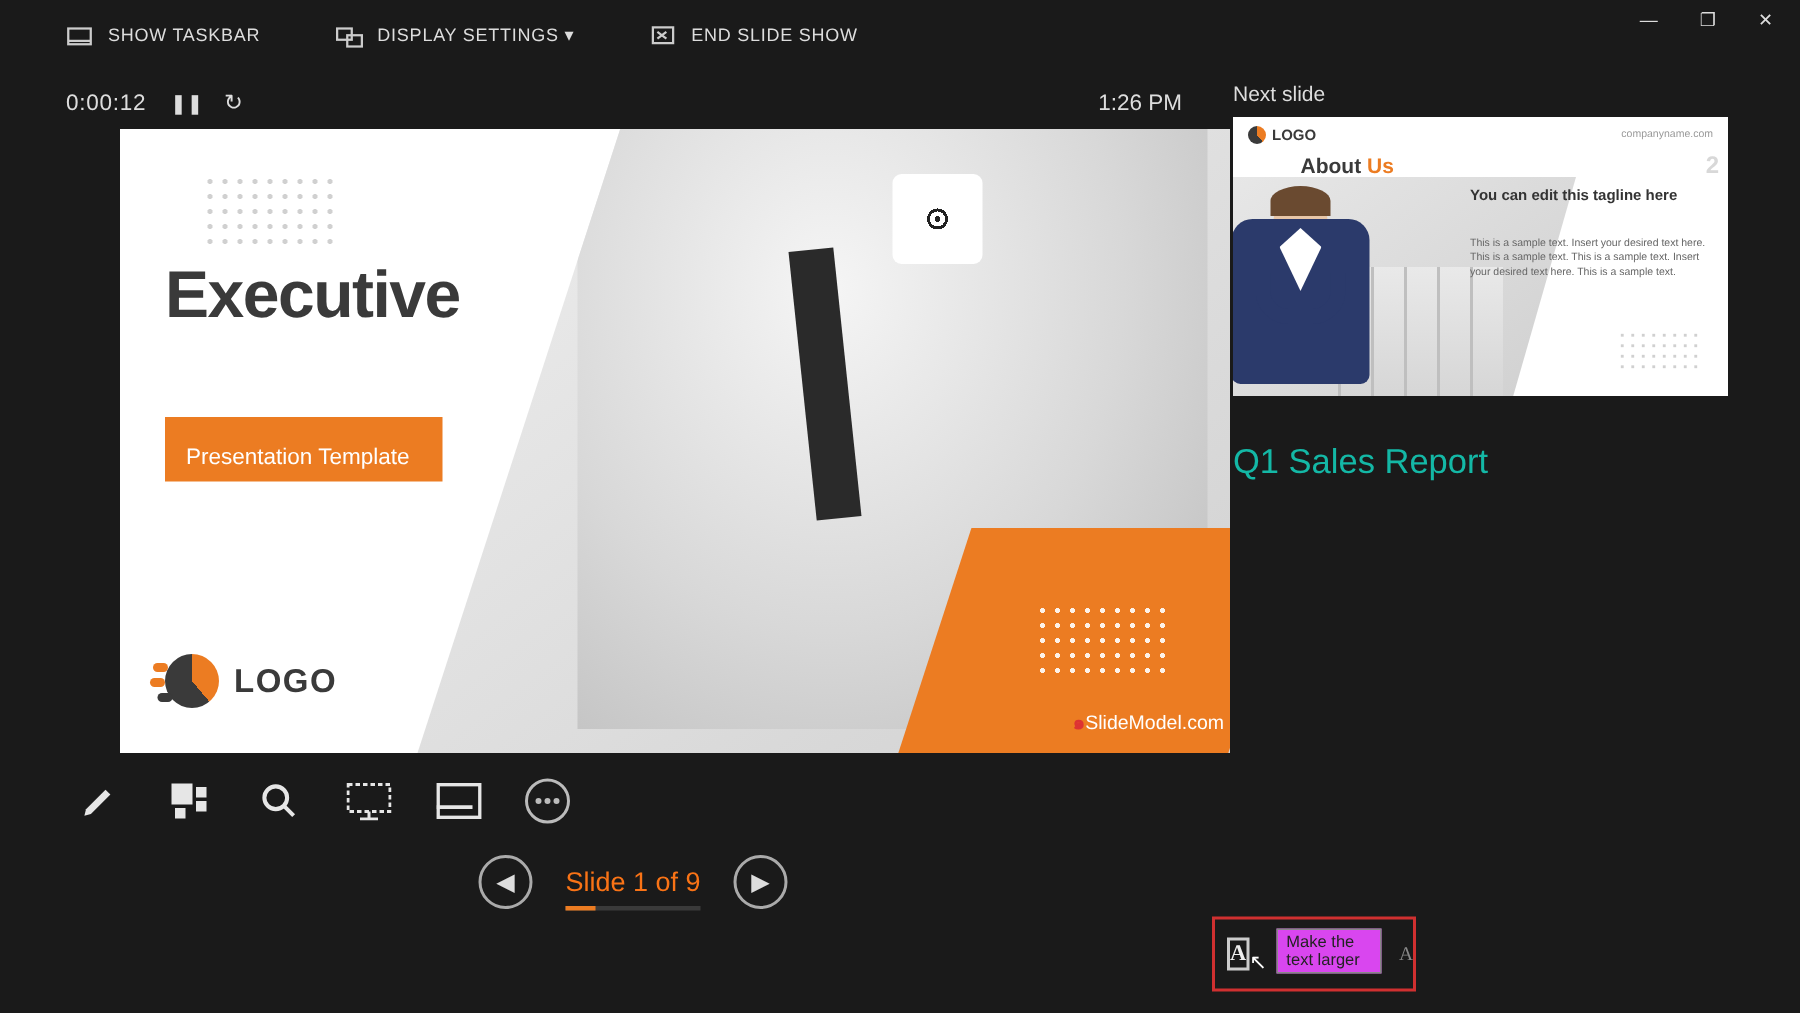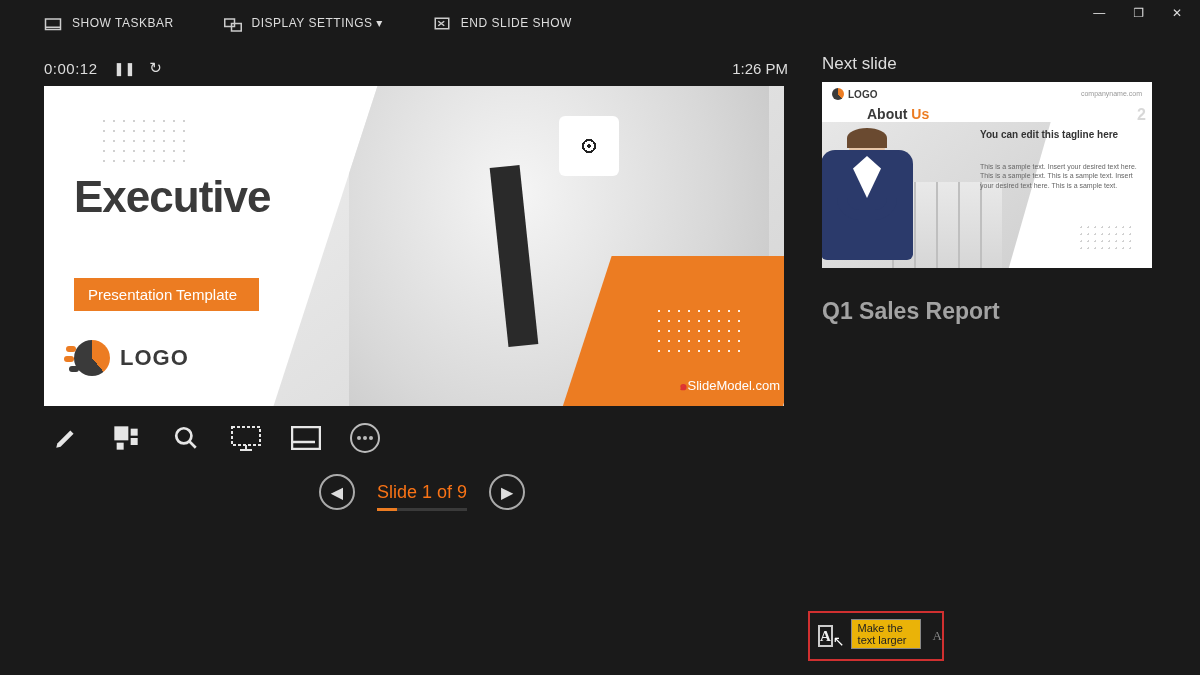--- a/index.html
+++ b/index.html
@@ -11,26 +11,26 @@
   .window-controls span { cursor: pointer; }
 
   .workspace { display: flex; height: 615px; }
   .left { width: 800px; padding: 0 0 0 44px; position: relative; }
   .timebar { display: flex; align-items: center; height: 36px; font-size: 15px; color: #ddd; justify-content: center; }
   .timebar .elapsed { margin-right: 16px; letter-spacing:0.5px;}
   .timebar .pause { margin-right: 14px; font-size:13px; cursor:pointer;}
   .timebar .reset { cursor:pointer; font-size:15px;}
   .timebar .clock { margin-left: auto; margin-right: 12px; }
 
-  .slide { width: 740px; height: 320px; background: #fff; position: relative; overflow: hidden; }
+  .slide { width: 740px; height: 416px; background: #fff; position: relative; overflow: hidden; margin-left: 36px; }
   .slide .dots { position:absolute; left:55px; top:30px; width:90px; height:50px; background:
       radial-gradient(circle, #d0d0d0 1.5px, transparent 1.5px); background-size: 10px 10px;}
   .slide .title1 { position:absolute; left:30px; top:86px; font-size:44px; font-weight:800; color:#3a3a3a; letter-spacing:-1px;}
   .slide .title2 { position:absolute; left:30px; top:130px; font-size:44px; font-weight:400; color:#3a3a3a; letter-spacing:-1px;}
-  .slide .orangebar { position:absolute; left:30px; top:192px; background:#ec7c22; color:#fff; padding:8px 22px 8px 14px; font-size:15px;}
+  .slide .orangebar { position:absolute; left:30px; top:192px; background:#ec7c22; color:#fff; padding:18px 22px 8px 14px; font-size:15px;}
   .slide .photo { position:absolute; left:275px; top:-100px; width:560px; height:560px; background:linear-gradient(135deg,#ededed,#cfcfcf); transform:skewX(-18deg); overflow:hidden;}
   .slide .photo .inner { transform:skewX(18deg); width:620px; height:560px; margin-left:-60px; position:relative;}
   .slide .photo .jacket { position:absolute; left:90px; top:80px; width:420px; height:420px; background:radial-gradient(ellipse at 40% 30%, #f5f5f5, #d8d8d8 55%, #bcbcbc);}
   .slide .photo .tie { position:absolute; left:240px; top:180px; width:30px; height:180px; background:#2a2a2a; transform:rotate(-6deg);}
   .slide .photo .pocket { position:absolute; left:300px; top:130px; width:60px; height:60px; background:radial-gradient(circle,#222 2px, #fff 2px, #fff 5px, #222 5px, #222 7px, #fff 7px); border-radius:6px;}
   .slide .orangetri { position:absolute; right:-20px; bottom:-20px; width:220px; height:170px; background:#ec7c22; transform:skewX(-18deg);}
   .slide .dots2 { position:absolute; right:40px; bottom:50px; width:90px; height:50px; background: radial-gradient(circle, rgba(255,255,255,.9) 1.5px, transparent 1.5px); background-size: 10px 10px;}
   .slide .logo { position:absolute; left:30px; bottom:30px; display:flex; align-items:center; gap:10px; }
   .slide .logo .mark { width:36px; height:36px; border-radius:50%; background:conic-gradient(#ec7c22 0 140deg, #3a3a3a 140deg 360deg); position:relative;}
   .slide .logo .mark::after{content:"";position:absolute;left:-8px;top:6px;width:10px;height:6px;background:#ec7c22;border-radius:3px;box-shadow:-2px 10px 0 #ec7c22, 3px 20px 0 #3a3a3a;}
@@ -42,47 +42,47 @@
   .tools .tool { width:32px; height:32px; display:flex; align-items:center; justify-content:center; cursor:pointer; color:#e6e6e6;}
   .tools .tool.more { width:30px;height:30px;border:2px solid #bbb;border-radius:50%;}
 
   .navrow { display:flex; align-items:center; justify-content:center; gap:22px; margin-top:20px;}
   .navbtn { width:36px; height:36px; border:2px solid #aaa; border-radius:50%; display:flex; align-items:center; justify-content:center; cursor:pointer; color:#ddd; font-size:16px;}
   .navlabel { font-size:18px; color:#f97316; position:relative;}
   .navlabel::after{content:"";position:absolute;left:0;bottom:-8px;width:20px;height:3px;background:#ec7c22;}
   .navlabel::before{content:"";position:absolute;left:0;bottom:-8px;width:90px;height:3px;background:#3a3a3a;}
 
   .right { flex:1; padding:0 16px 0 22px; border-left: none; }
-  .right .hdr { font-size:17px; color:#ddd; margin-top:4px; margin-bottom:8px;}
+  .right .hdr { font-size:14px; color:#ddd; margin-top:4px; margin-bottom:8px;}
   .thumb { width:330px; height:186px; background:#fff; position:relative; overflow:hidden;}
   .thumb .tlogo { position:absolute; left:10px; top:6px; font-size:10px; font-weight:700; color:#3a3a3a; display:flex; align-items:center; gap:4px;}
   .thumb .tlogo .m{width:12px;height:12px;border-radius:50%;background:conic-gradient(#ec7c22 0 140deg,#3a3a3a 140deg 360deg);}
   .thumb .cname { position:absolute; right:10px; top:8px; font-size:7px; color:#999;}
   .thumb .about { position:absolute; left:10px; top:24px; font-size:14px; font-weight:700; color:#3a3a3a;margin-left:35px;}
   .thumb .about b{color:#ec7c22;}
   .thumb .num { position:absolute; right:6px; top:24px; font-size:16px; font-weight:700; color:#d8d8d8;}
   .thumb .diag { position:absolute; left:-30px; top:40px; width:230px; height:200px; background:linear-gradient(135deg,#e7e7e7,#cfcfcf); transform:skewX(-16deg); overflow:hidden;}
   .thumb .diag .in{transform:skewX(16deg);width:260px;height:200px;margin-left:-20px;position:relative;}
   .thumb .person{position:absolute;left:35px;top:8px;width:120px;height:170px;}
   .thumb .person .head{width:36px;height:44px;background:#e7c6a8;border-radius:48% 48% 44% 44%;margin:0 auto;}
   .thumb .person .hair{width:40px;height:20px;background:#6a4a30;border-radius:50% 50% 0 0;margin:-46px auto 0;}
   .thumb .person .body{width:92px;height:110px;background:#2b3a6b;margin:2px auto 0;border-radius:14px 14px 6px 6px;position:relative;}
   .thumb .person .body::before{content:"";position:absolute;left:32px;top:6px;width:28px;height:42px;background:#fff;clip-path:polygon(50% 0,100% 30%,50% 100%,0 30%);}
   .thumb .person .arms{position:absolute;left:16px;top:36px;width:60px;height:34px;border:10px solid #2b3a6b;border-top:none;border-radius:0 0 22px 22px;}
   .thumb .office{position:absolute;left:120px;top:60px;width:110px;height:100px;background:repeating-linear-gradient(90deg,#bfbfbf 0 2px,transparent 2px 22px),linear-gradient(#e9e9e9,#d3d3d3);}
   .thumb .tag { position:absolute; left:158px; top:47px; font-size:10px; font-weight:700; color:#333; width:160px;}
   .thumb .body-txt { position:absolute; left:158px; top:80px; width:164px; font-size:7px; line-height:1.35; color:#666;}
   .thumb .dots3{position:absolute;right:20px;bottom:14px;width:54px;height:30px;background:radial-gradient(circle,#d0d0d0 1px,transparent 1px);background-size:7px 7px;}
 
-  .notes { margin-top:28px; font-size:23px; color:#a3a3a3; line-height:1.35; font-weight:700;}
+  .notes { margin-top:28px; font-size:23px; color:#14b8a6; line-height:1.35; font-weight:400;}
 
   .textsize { position:absolute; left:808px; bottom:14px; width:136px; height:50px; border:2px solid #d03030; display:flex; align-items:center; padding-left:8px; gap:6px;}
   .textsize .bigA{width:20px;height:22px;border:2px solid #ccc;display:flex;align-items:center;justify-content:center;font-size:15px;font-weight:700;color:#eee;cursor:pointer;font-family:Georgia,serif;}
   .textsize .cursor{font-size:14px;color:#fff;margin:10px 0 0 -6px;}
-  .textsize .tip{background:#eab308;color:#222;font-size:11px;padding:2px 6px;border:1px solid #888;position:relative;top:-2px;}
+  .textsize .tip{background:#d946ef;color:#222;font-size:11px;padding:2px 6px;border:1px solid #888;position:relative;top:-2px;}
   .textsize .smA{font-size:13px;color:#888;font-family:Georgia,serif;margin-left:6px;cursor:pointer;}
 </style>
 </head>
 <body>
 
 <div class="topbar">
   <div class="topbar-item">
     <svg viewBox="0 0 24 24" fill="none" stroke="#ccc" stroke-width="2">
         <rect x="2" y="4" width="20" height="14"></rect>
         <line x1="2" y1="15" x2="22" y2="15"></line>

